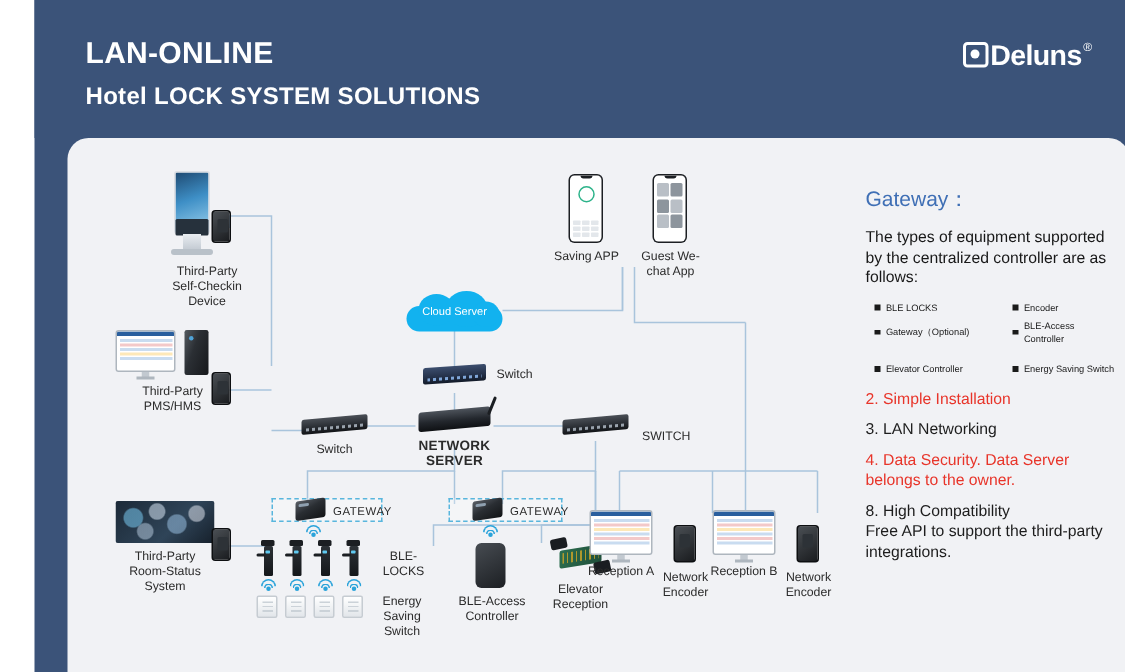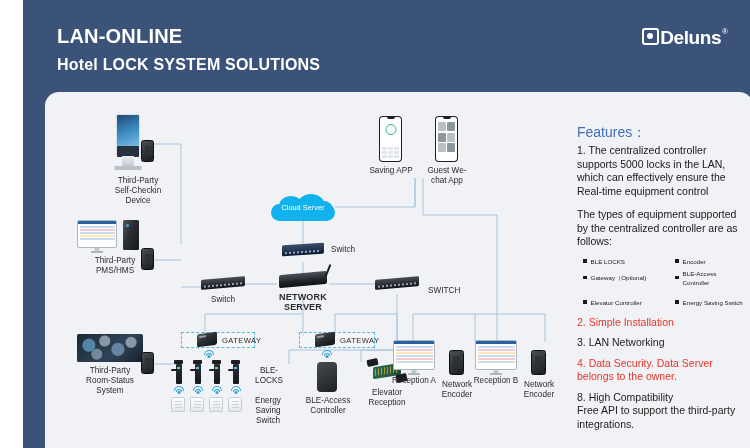--- a/index.html
+++ b/index.html
@@ -651,22 +651,21 @@
       </div>
       <div class="cap" style="left:422px; top:284px; width:58px;">Reception B</div>
 
       <div class="reader" style="left:486px; top:258px; width:15px; height:25px;"></div>
       <div class="cap" style="left:468px; top:288px; width:52px;">Network
 Encoder</div>
 
     </div>
 
     <div id="features">
-      <div id="features-title">Features：</div>
-      <div class="feat-para">1. The centralized controller supports 5000 locks in the LAN, which can effectively ensure the Real-time equipment control</div>
+      <div id="features-title">Gateway：</div>
       <div class="feat-para" style="margin-top:10px;">The types of equipment supported by the centralized controller are as follows:</div>
 
       <div id="equip-grid">
         <div class="equip-cell">
             <span class="equip-bullet"></span>
             <span>BLE LOCKS</span>
           </div>
         <div class="equip-cell">
             <span class="equip-bullet"></span>
             <span>Encoder</span>

